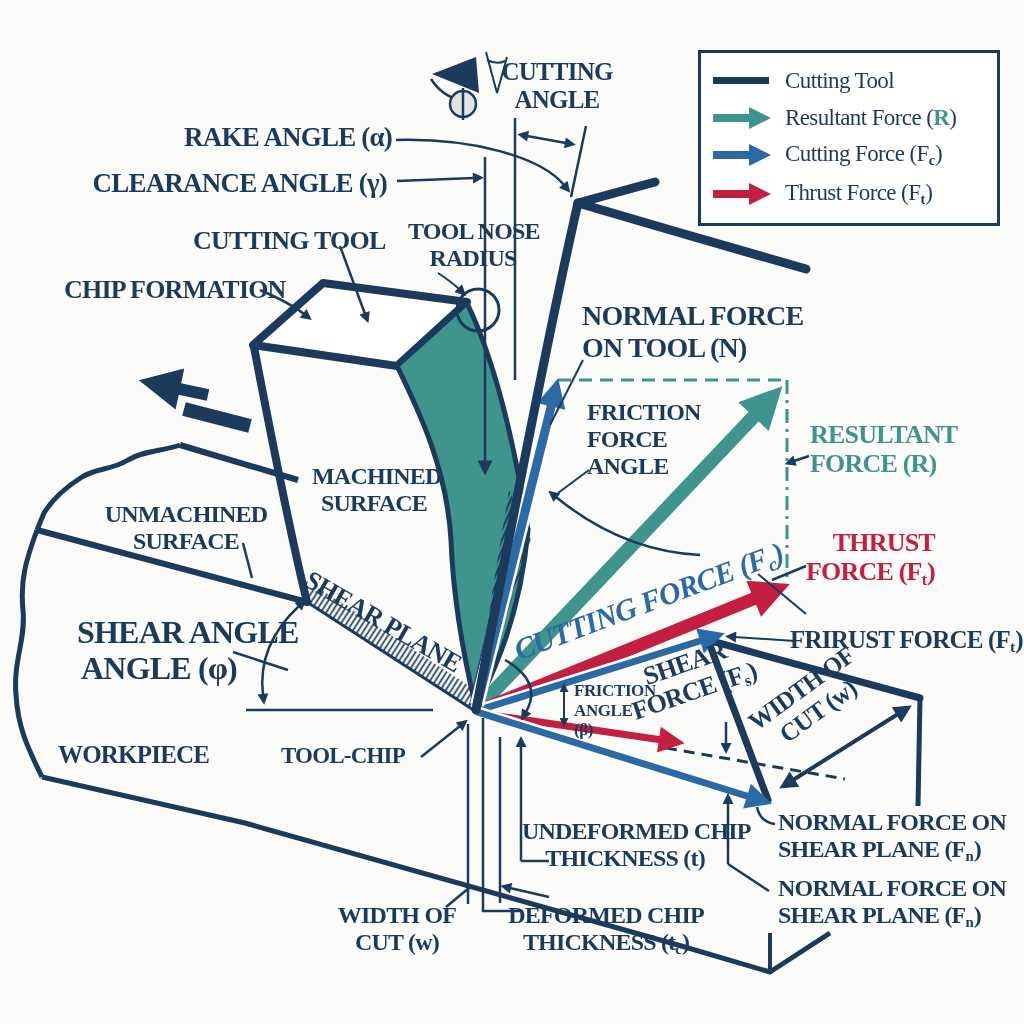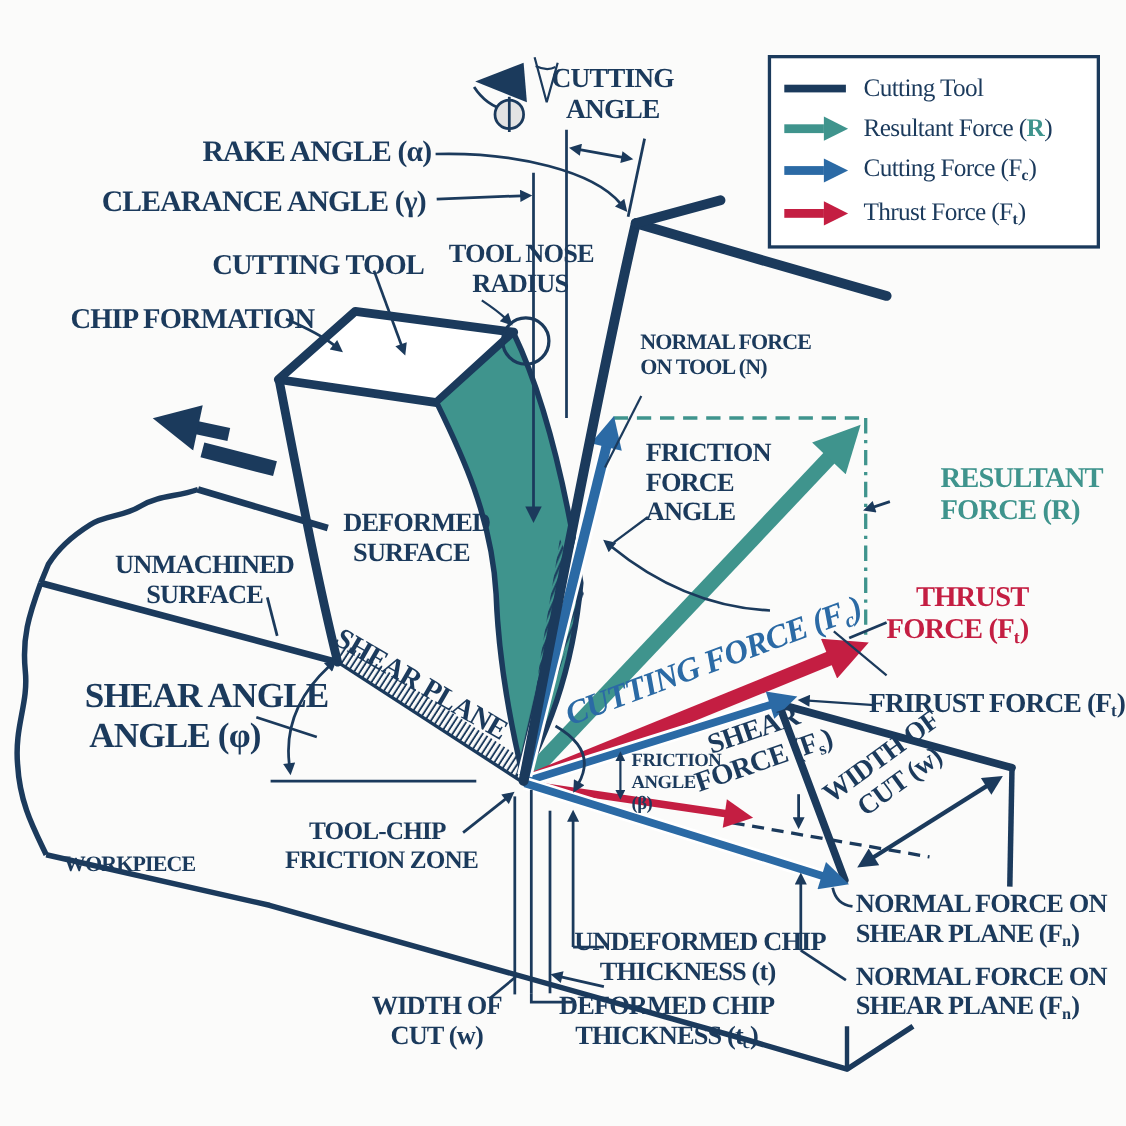--- a/index.html
+++ b/index.html
@@ -230,61 +230,61 @@
 
   <div class="lbl ctr" style="left:364px;top:218px;width:130px;font-size:24px;margin-left:44px;">
     <span class="ln">TOOL NOSE</span>
     <span class="ln">RADIUS</span>
   </div>
 
   <div class="lbl" style="left:64px;top:275px;font-size:26px;">
     <span>CHIP FORMATION</span>
   </div>
 
-  <div class="lbl" style="left:582px;top:300px;font-size:20px;">
+  <div class="lbl" style="left:582px;top:300px;font-size:28px;">
     <span class="ln">NORMAL FORCE</span>
     <span class="ln"><span>ON TOOL (</span><span>N</span><span>)</span></span>
   </div>
 
   <div class="lbl" style="left:587px;top:399px;font-size:24px;">
     <span class="ln">FRICTION</span>
     <span class="ln">FORCE</span>
     <span class="ln">ANGLE</span>
   </div>
 
-  <div class="lbl teal" style="left:810px;top:420px;font-size:26px;margin-left:45px;">
+  <div class="lbl teal" style="left:810px;top:420px;font-size:26px;">
     <span class="ln">RESULTANT</span>
     <span class="ln">FORCE (R)</span>
   </div>
 
   <div class="lbl red" style="left:806px;top:528px;font-size:26px;text-align:right;">
     <span class="ln">THRUST</span>
     <span class="ln"><span>FORCE (F</span><span class="sb">t</span><span>)</span></span>
   </div>
 
   <div class="lbl ctr" style="left:312px;top:463px;width:124px;font-size:24px;">
-    <span class="ln">DEFORMED</span>
+    <span class="ln">MACHINED</span>
     <span class="ln">SURFACE</span>
   </div>
 
   <div class="lbl ctr" style="left:104px;top:501px;width:164px;font-size:24px;">
     <span class="ln">UNMACHINED</span>
     <span class="ln">SURFACE</span>
   </div>
 
   <div class="lbl ctr" style="left:281px;top:607px;width:204px;font-size:26px;transform:rotate(30deg);">
     <span>SHEAR PLANE</span>
   </div>
 
   <div class="lbl ctr" style="left:77px;top:614px;width:164px;font-size:32px;">
     <span class="ln">SHEAR ANGLE</span>
     <span class="ln">ANGLE (φ)</span>
   </div>
 
-  <div class="lbl" style="left:58px;top:741px;font-size:20px;margin-top:34px;">
+  <div class="lbl" style="left:58px;top:741px;font-size:25px;">
     <span>WORKPIECE</span>
   </div>
 
   <div class="lbl ctr blue" style="left:507px;top:585px;width:280px;font-size:30px;font-style:italic;transform:rotate(-20.5deg);">
     <span>CUTTING FORCE (F</span><span class="sb">c</span><span>)</span>
   </div>
 
   <div class="lbl" style="left:574px;top:681px;font-size:17px;line-height:1.15;letter-spacing:-0.4px;">
     <span class="ln">FRICTION</span>
     <span class="ln">ANGLE</span>
@@ -310,24 +310,23 @@
     <span class="ln"><span>SHEAR PLANE (F</span><span class="sb">n</span><span>)</span></span>
   </div>
 
   <div class="lbl" style="left:778px;top:875px;font-size:24px;">
     <span class="ln">NORMAL FORCE ON</span>
     <span class="ln"><span>SHEAR PLANE (F</span><span class="sb">n</span><span>)</span></span>
   </div>
 
   <div class="lbl ctr" style="left:259px;top:743px;width:168px;font-size:23px;">
     <span class="ln">TOOL-CHIP</span>
-    <span class="ln">FRICTION ZONE</span>
-  </div>
-
-  <div class="lbl ctr" style="left:522px;top:818px;width:206px;font-size:24px;margin-top:26px;">
+  </div>
+
+  <div class="lbl ctr" style="left:522px;top:818px;width:206px;font-size:24px;">
     <span class="ln">UNDEFORMED CHIP</span>
     <span class="ln"><span>THICKNESS (</span><span>t</span><span>)</span></span>
   </div>
 
   <div class="lbl ctr" style="left:325px;top:902px;width:144px;font-size:24px;">
     <span class="ln">WIDTH OF</span>
     <span class="ln"><span>CUT (</span><span>w</span><span>)</span></span>
   </div>
 
   <div class="lbl ctr" style="left:504px;top:902px;width:204px;font-size:24px;text-align:center;">

